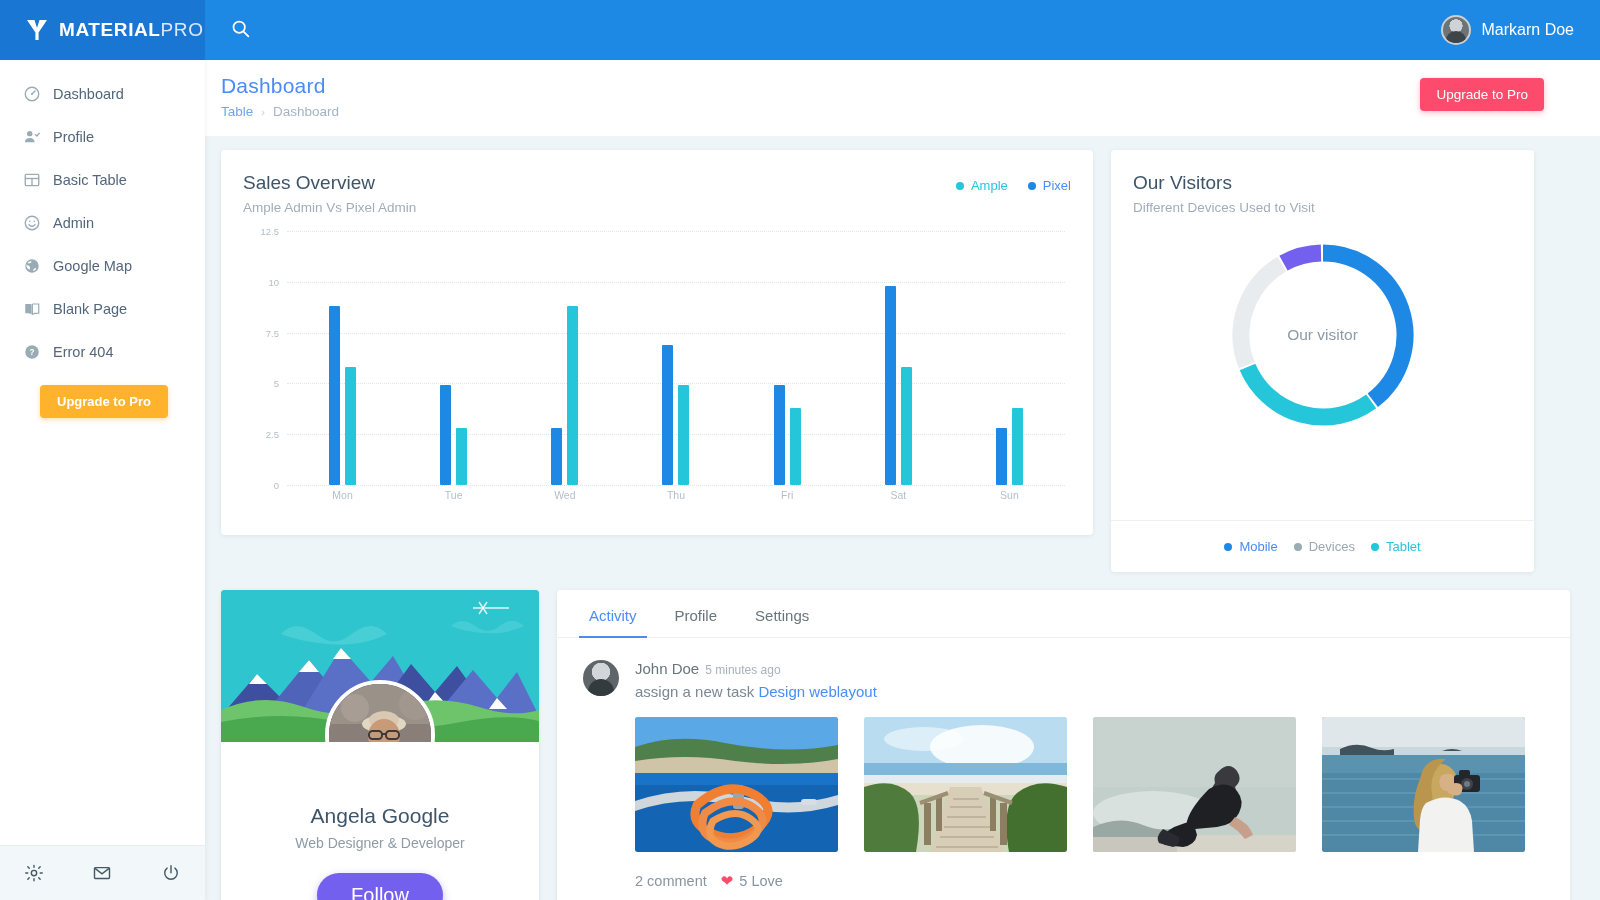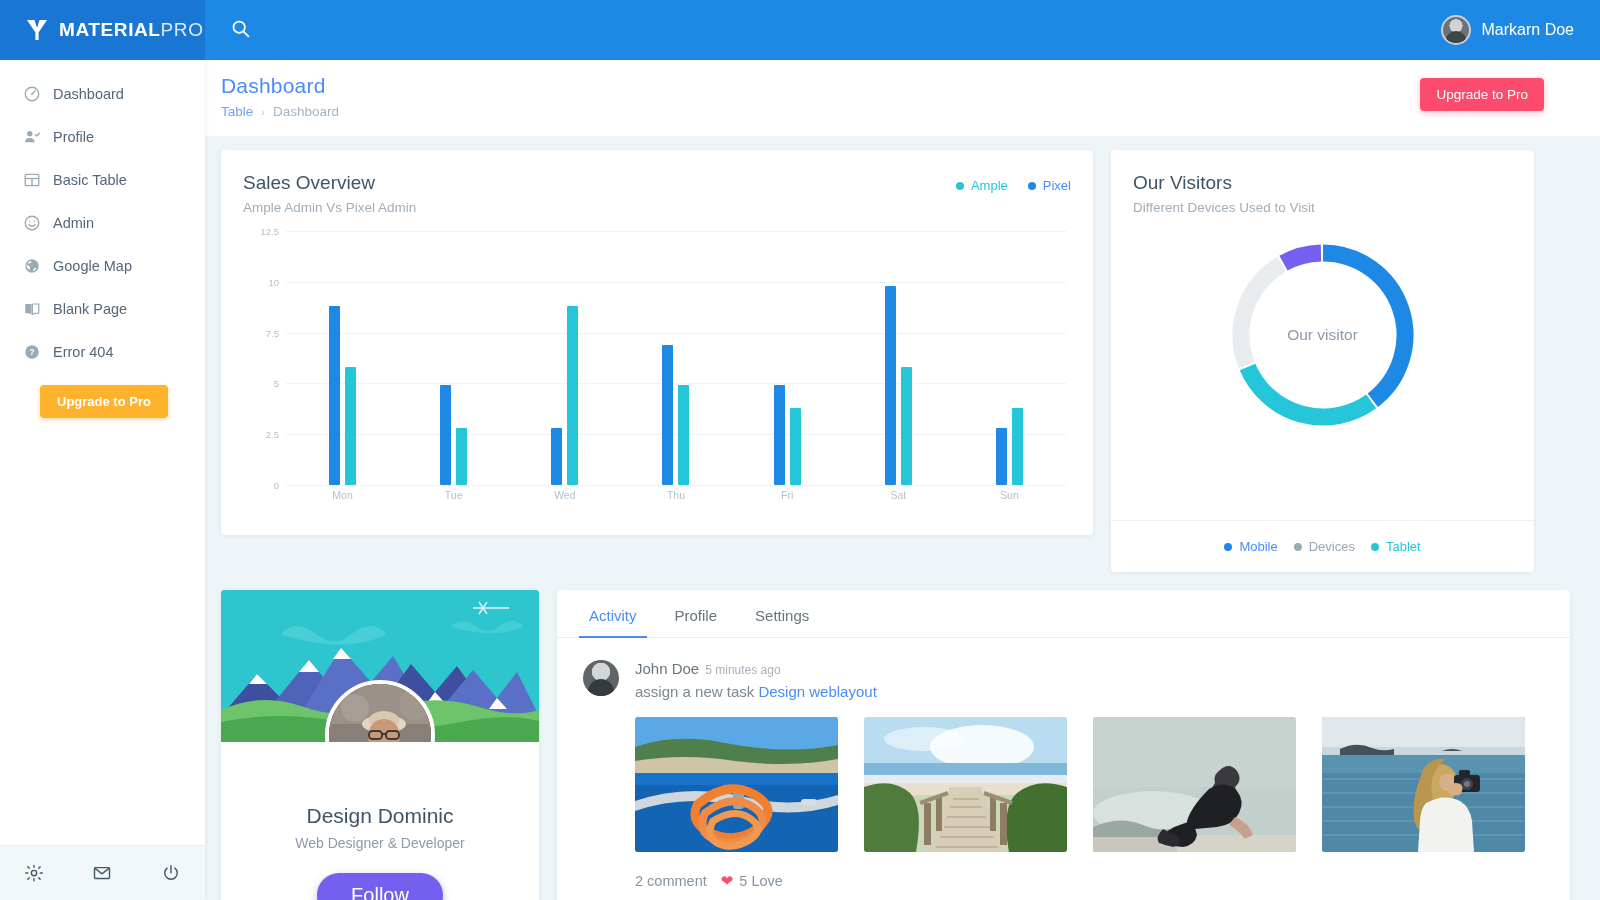--- a/index.html
+++ b/index.html
@@ -470,21 +470,21 @@
               <line x1="53" y1="50" x2="57" y2="50" stroke="#3b3b3b" stroke-width="2"></line>
               <path d="M44 62 q11 9 22 0 q-3 8 -11 8 q-8 0 -11 -8z" fill="#8b5e45"></path>
               <path d="M30 74 q25 -9 50 0 q8 4 10 14 v22 H20 V88 q2 -10 10 -14z" fill="#e2a6a0"></path>
               <path d="M22 92 q33 -12 66 0 v18 H22z" fill="#4e2e3c"></path>
               <path d="M34 88 q10 -5 10 22 h-12z" fill="#e0b23c"></path>
               <path d="M76 88 q-10 -5 -10 22 h12z" fill="#e0b23c"></path>
             </svg>
           </div>
         </div>
         <div class="profile-body">
-          <div class="profile-name">Design Dominic</div>
+          <div class="profile-name">Angela Google</div>
           <div class="profile-role">Web Designer &amp; Developer</div>
           <button class="btn-follow">Follow</button>
         </div>
       </div>
 
       <div class="card activity-card">
         <div class="tabs">
           <div class="tab active">Activity</div>
           <div class="tab">Profile</div>
           <div class="tab">Settings</div>

